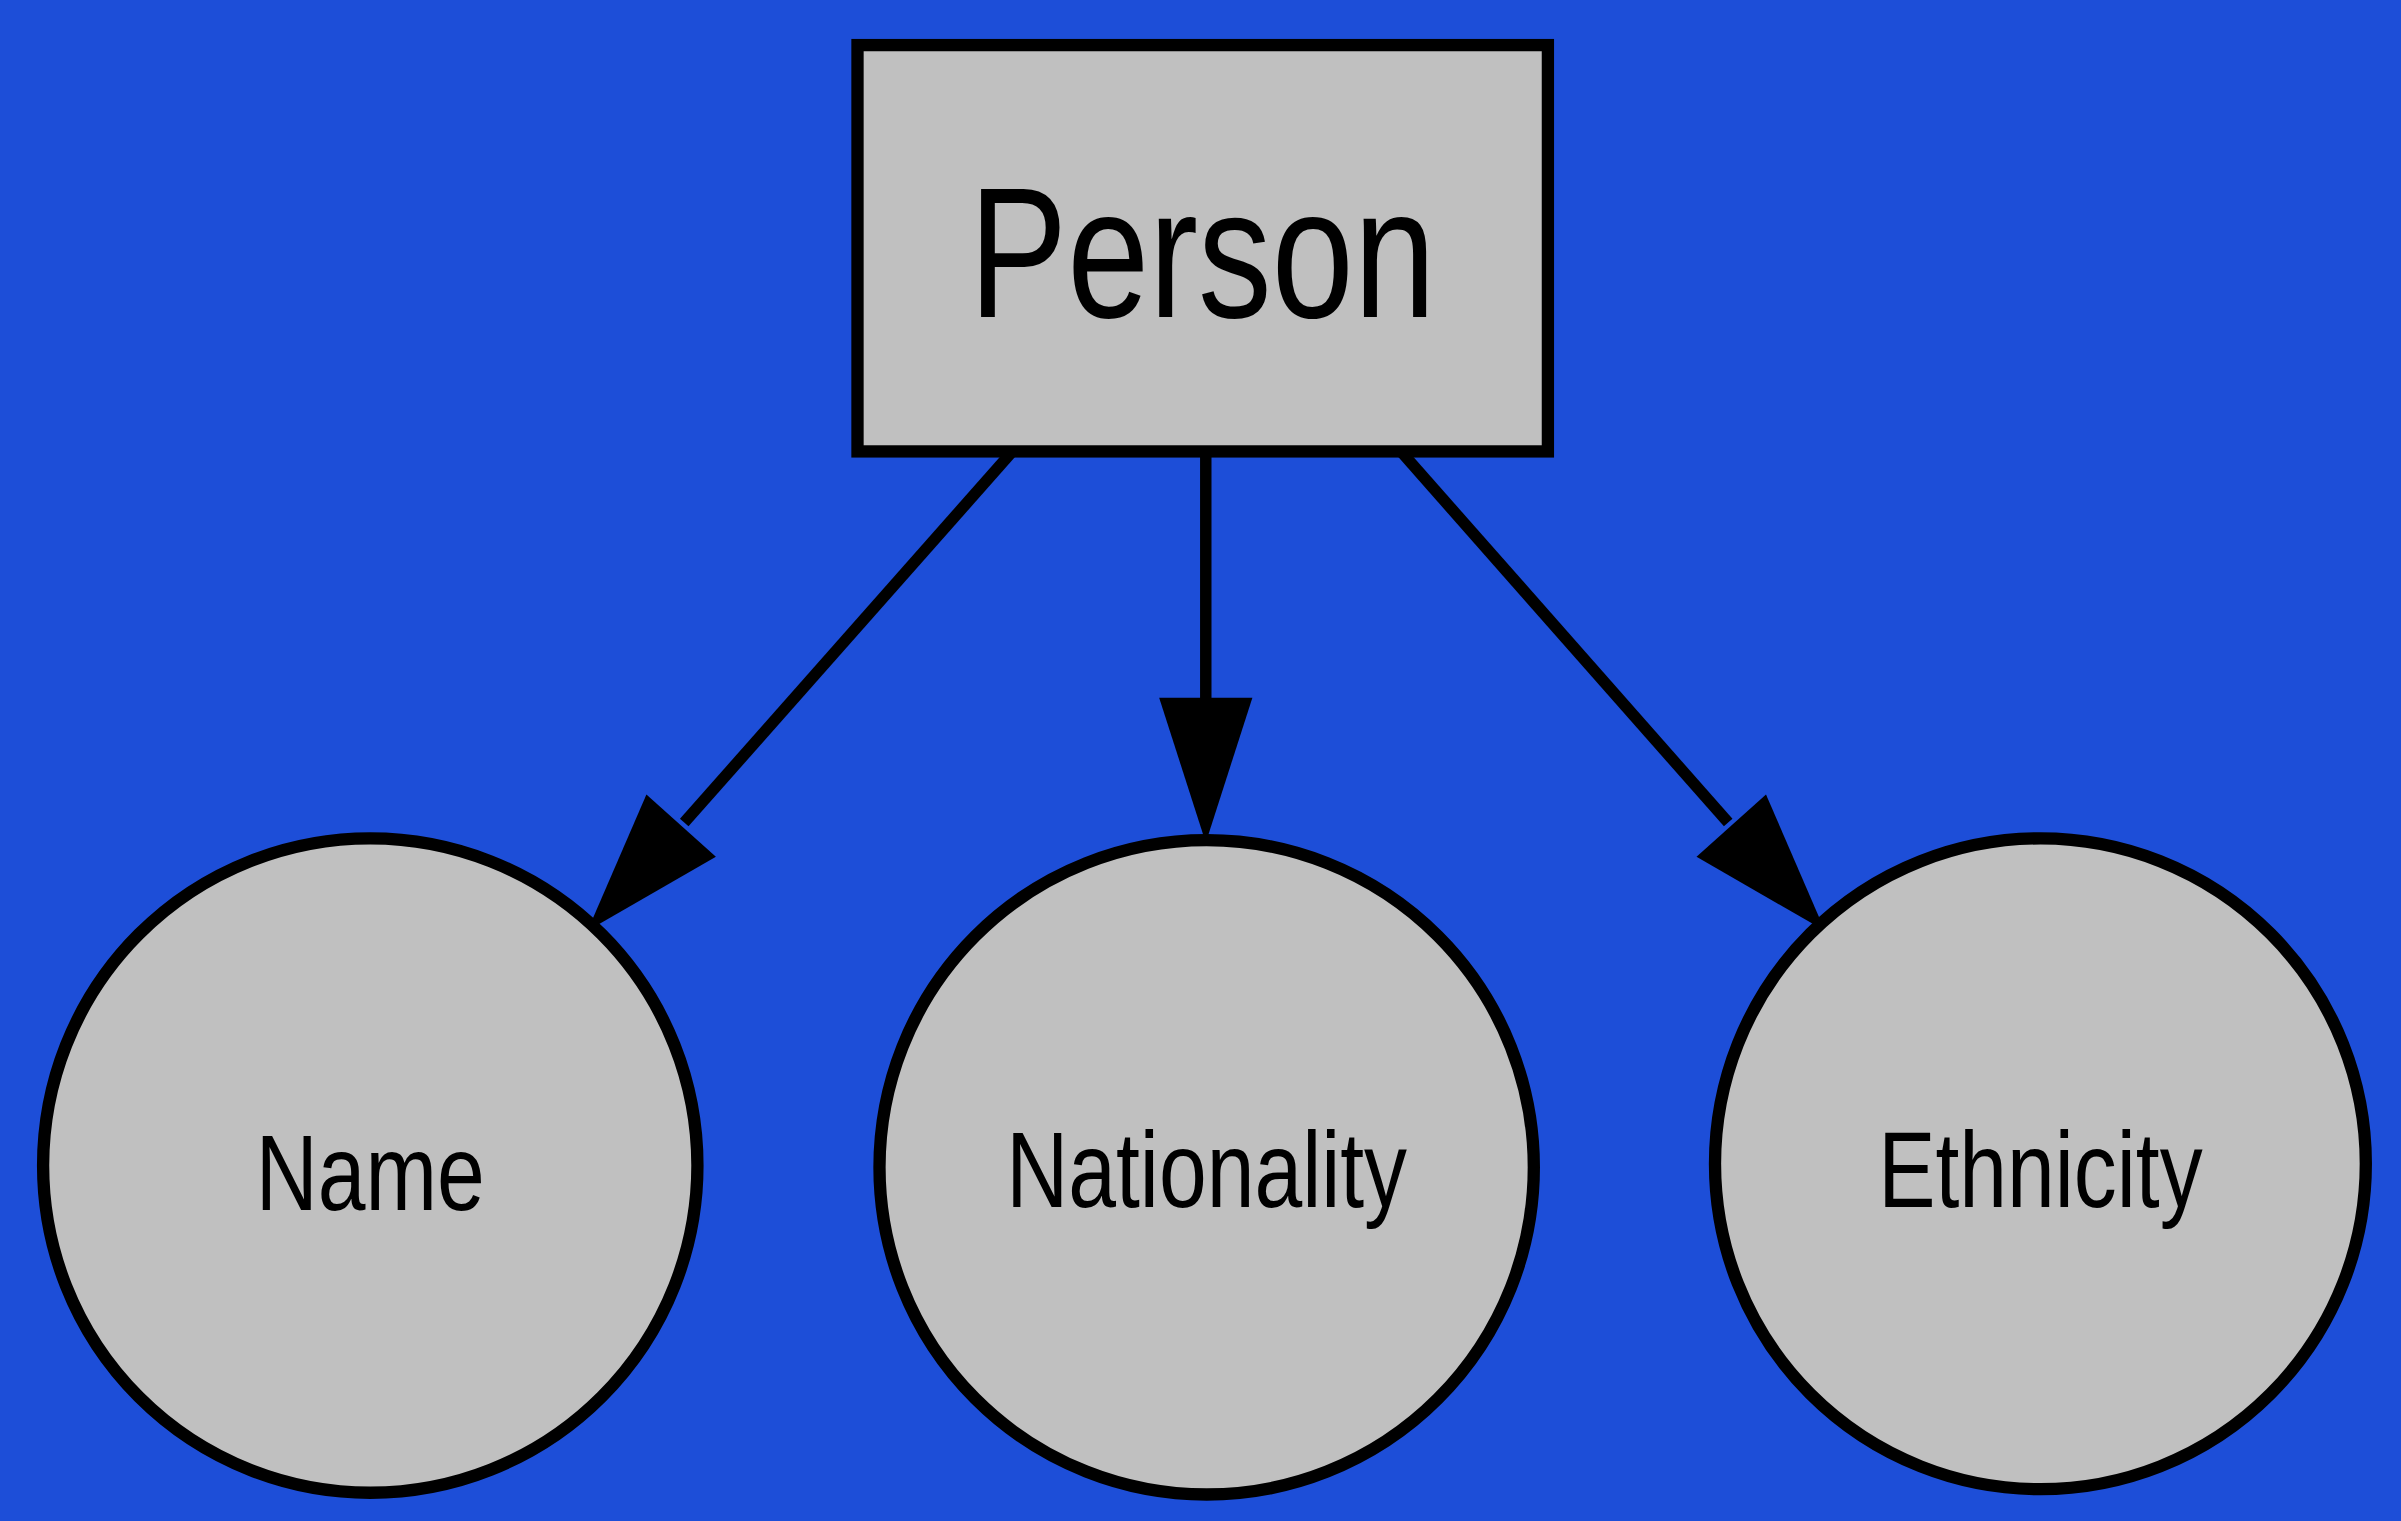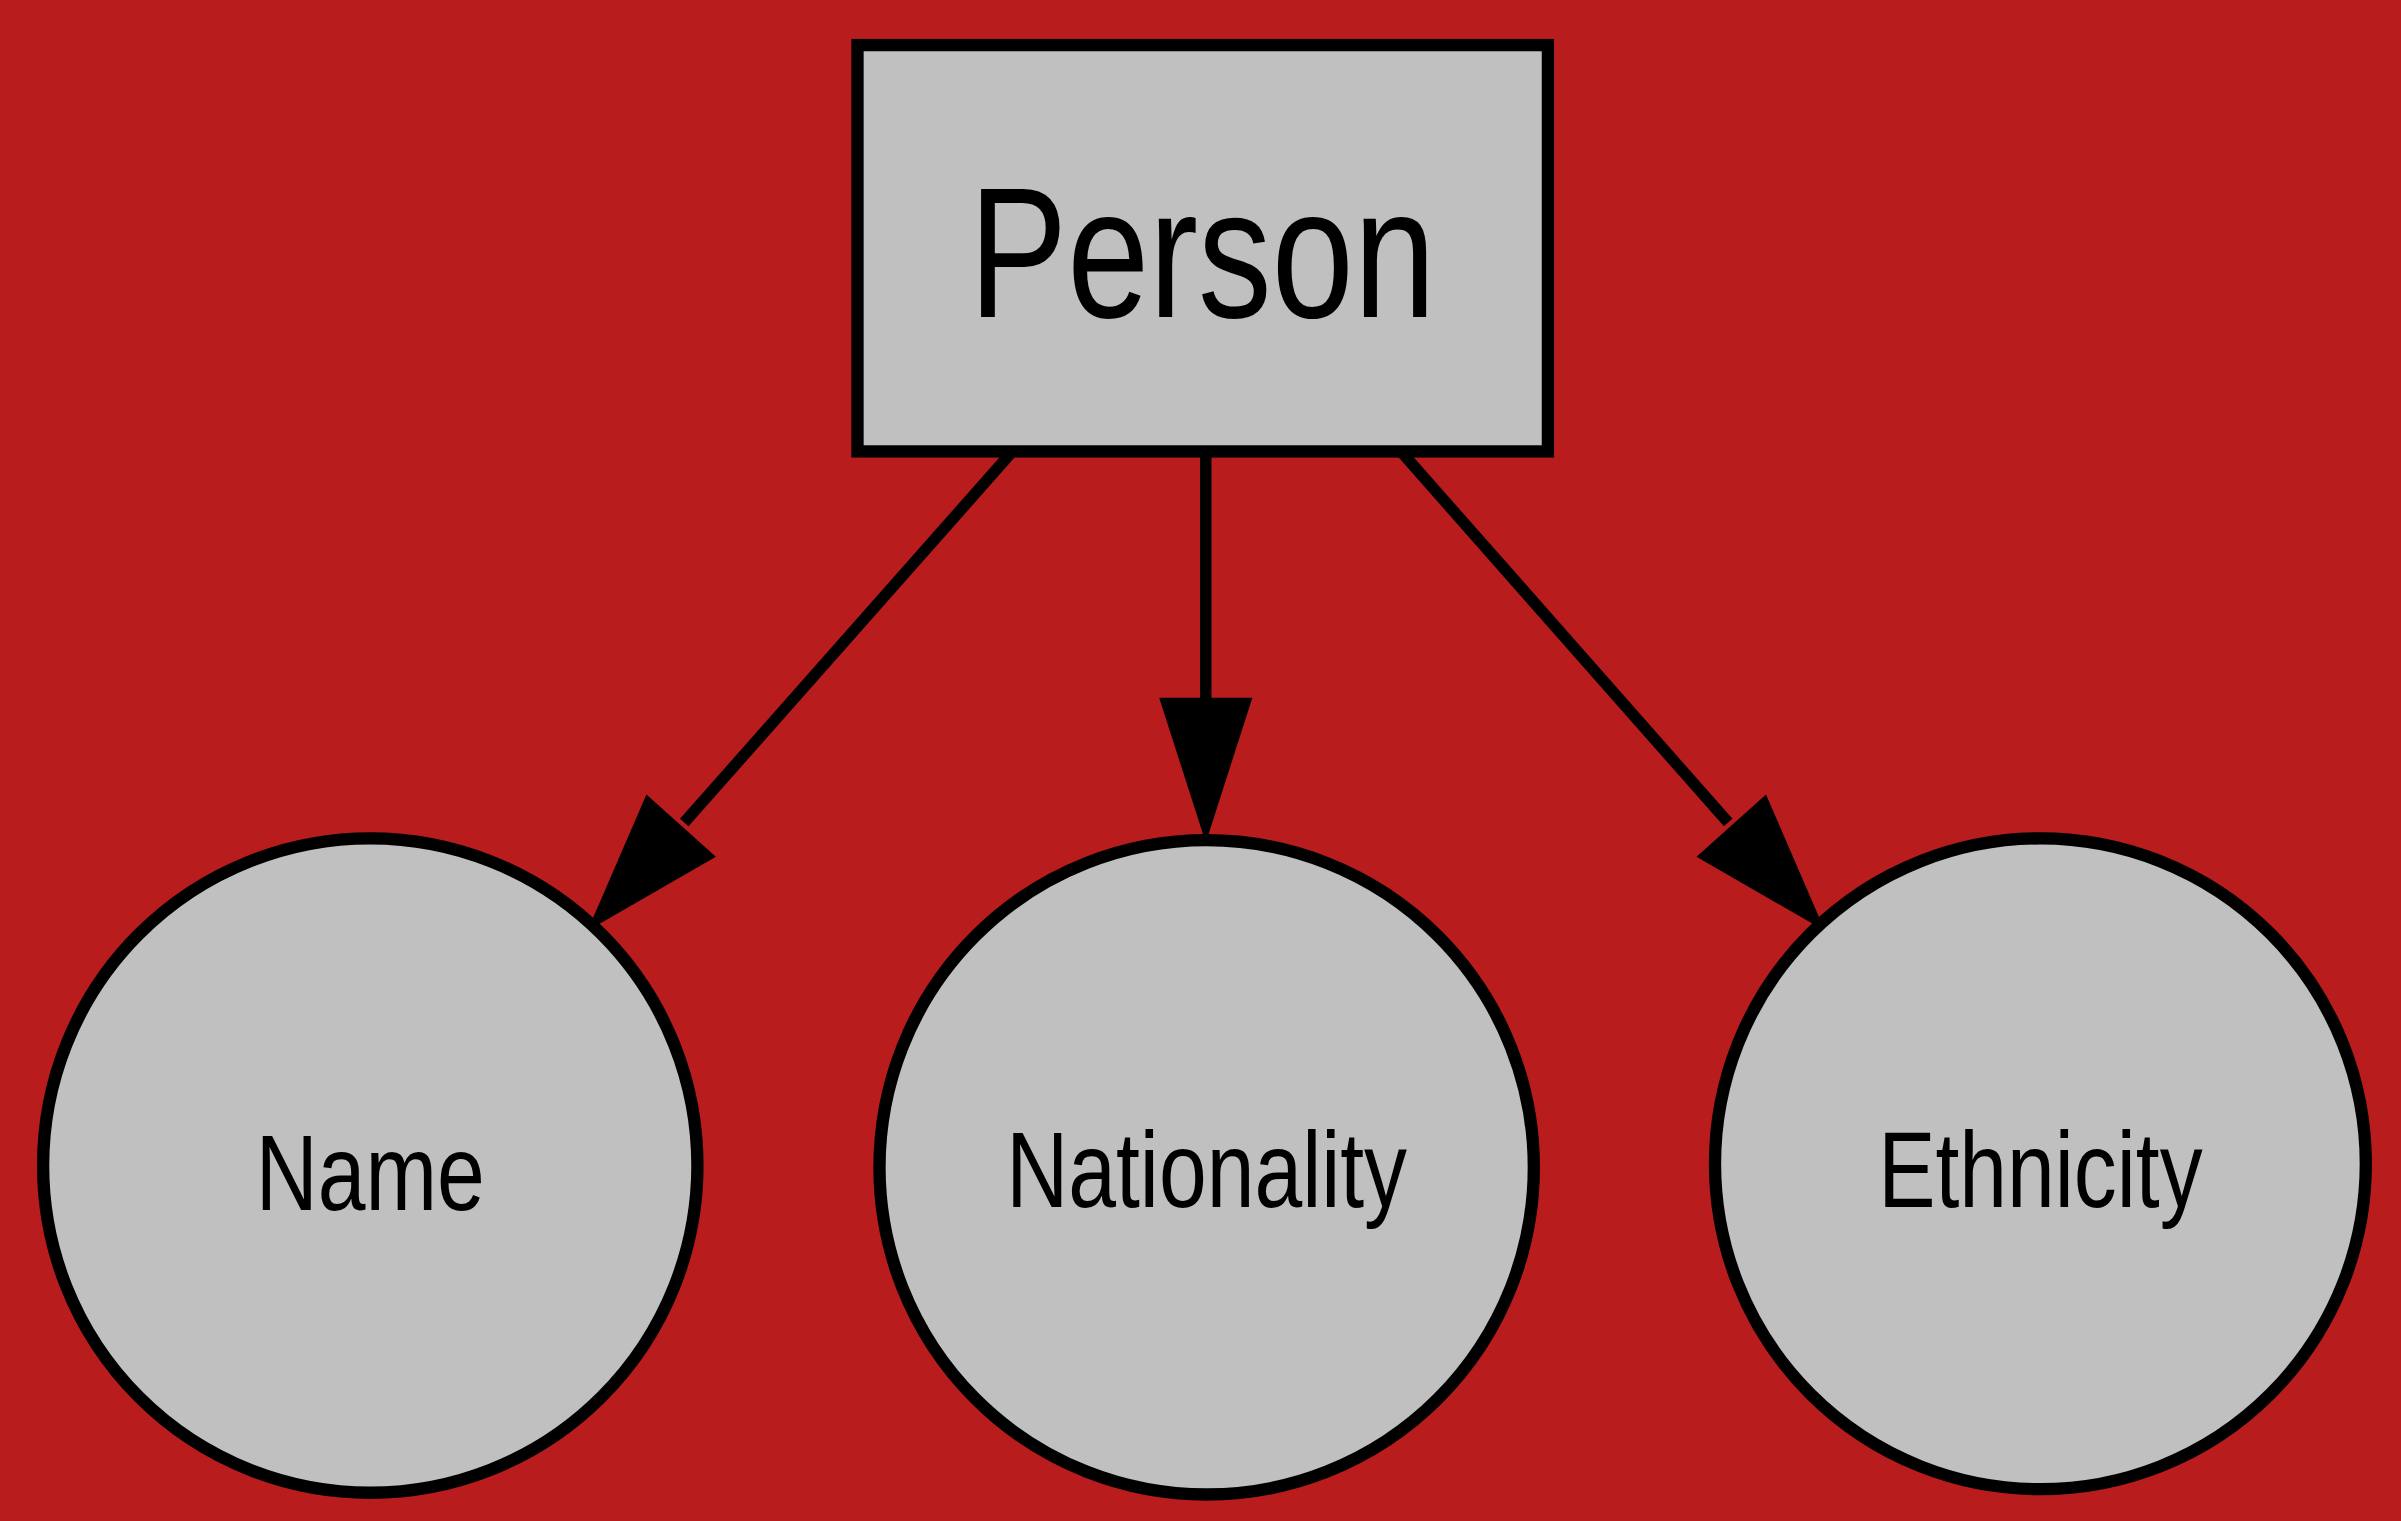--- a/index.html
+++ b/index.html
@@ -4,21 +4,21 @@
 <style>
   html, body {
     margin: 0;
     padding: 0;
     background: #ffffff;
   }
   .canvas {
     position: relative;
     width: 2401px;
     height: 1522px;
-    background: #b91c1c;
+    background: #1d4ed8;
     overflow: hidden;
     text-decoration: underline;
   }
   svg.diagram {
     display: block;
     width: 2401px;
     height: 1522px;
   }
   .node-shape {
     fill: #c0c0c0;

